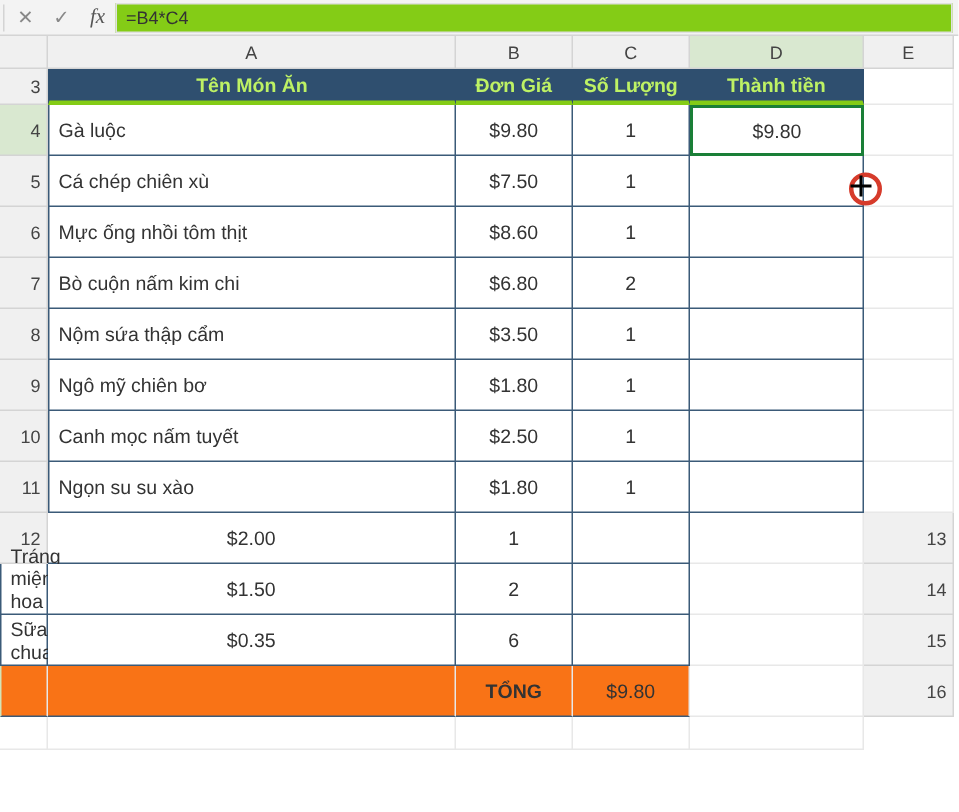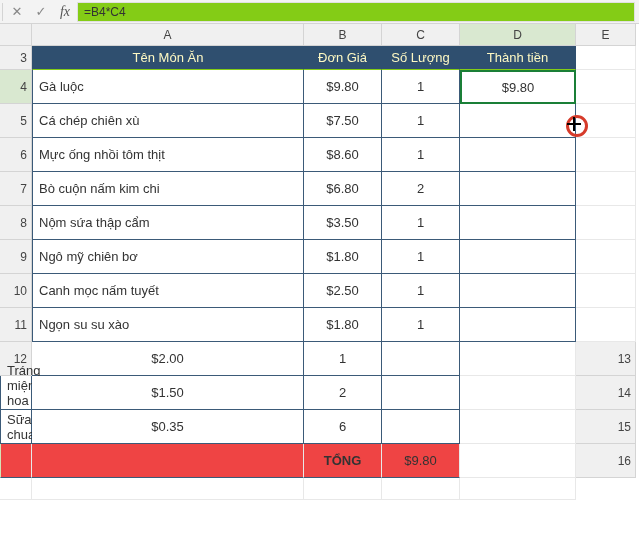--- a/index.html
+++ b/index.html
@@ -86,46 +86,46 @@
     display: flex;
     align-items: center;
     padding: 0 6px;
     font-size: 13px;
     background: #fff;
   }
 
   
   .thead {
     background: #2f4f6f;
-    color: #fef9c3;
+    color: #bef264;
     justify-content: center;
     border-right: 1px solid #fff0;
-    border-bottom: 1px solid #84cc16;
-    font-weight: 400;
+    border-bottom: 3px solid #84cc16;
+    font-weight: 700;
   }
   .tbody-a {
     border-left: 1px solid #3b5a78;
     border-right: 1px solid #3b5a78;
     border-bottom: 1px solid #3b5a78;
     justify-content: flex-start;
   }
   .tbody-b, .tbody-c, .tbody-d {
     border-right: 1px solid #3b5a78;
     border-bottom: 1px solid #3b5a78;
     justify-content: center;
   }
   .tbody-d.empty { border-right: 1px solid #3b5a78; }
 
   .sel {
     border: 2px solid #1a7f37 !important;
     padding: 0 4px;
     justify-content: center;
   }
   .totalrow {
-    background: #ef4444;
+    background: #f97316;
     border-bottom: 1px solid #3b5a78;
   }
   .totalrow.first { border-left:1px solid #d3e4b7; }
   .tot-label { font-weight:600; justify-content:center;}
   .tot-val { justify-content:center; font-weight:500;}
 
   
   .fill-cursor {
     position: absolute;
     width: 26px; height: 26px;

